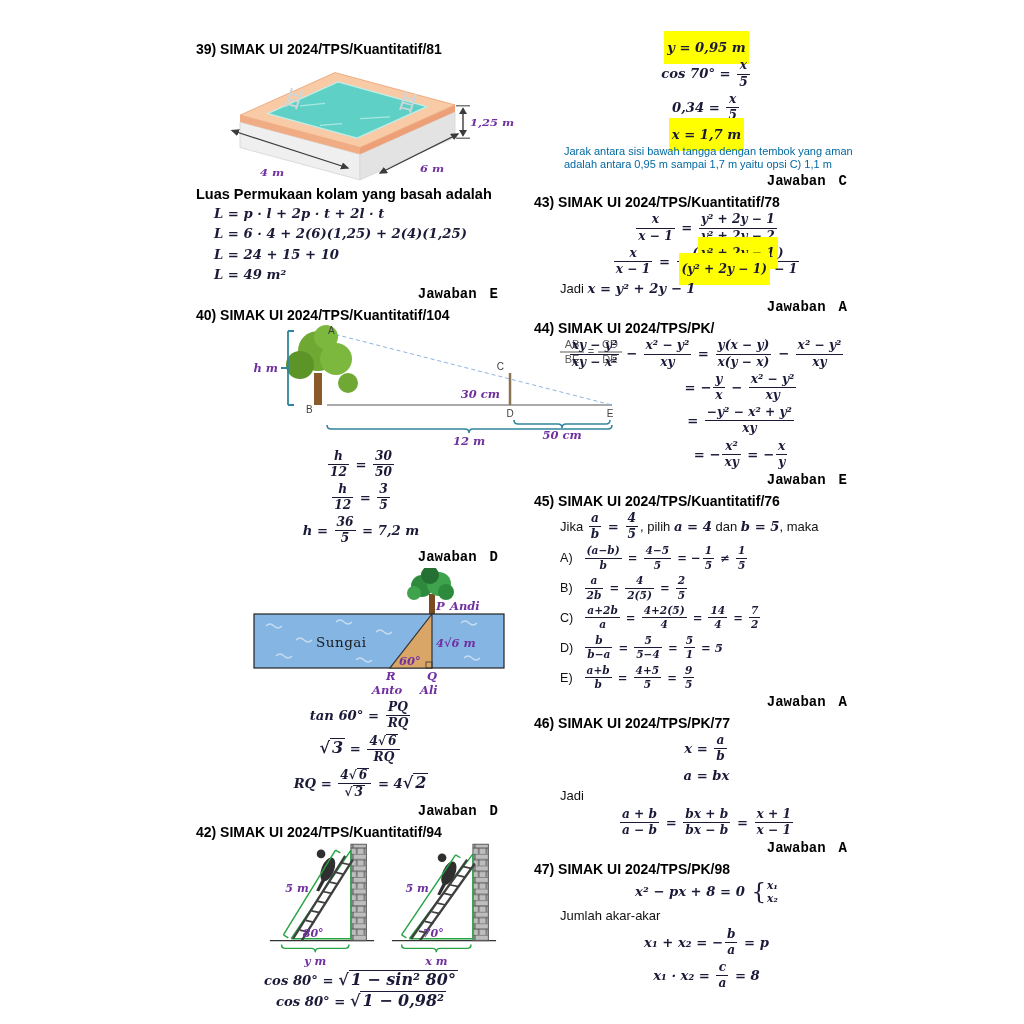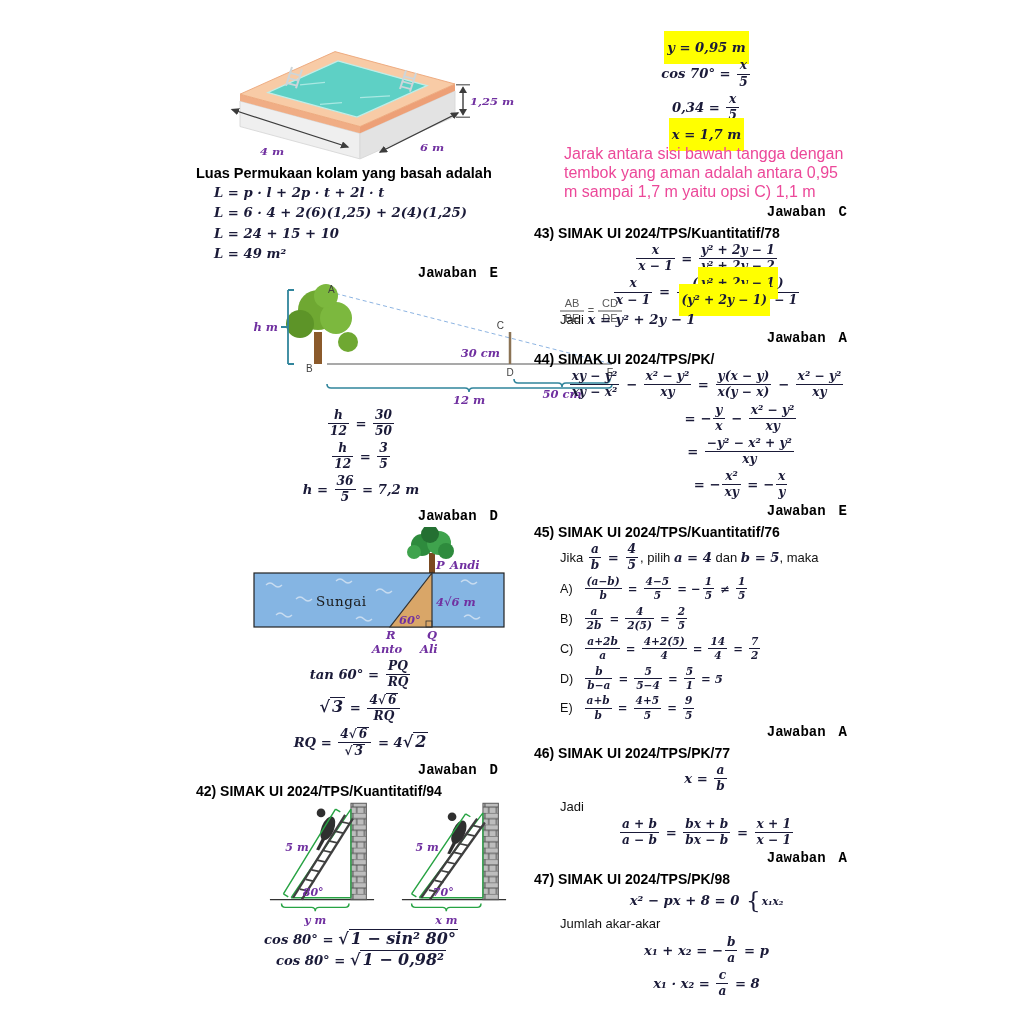--- a/index.html
+++ b/index.html
@@ -5,21 +5,21 @@
   html,body{margin:0;padding:0;}
   body{width:1024px;height:1024px;background:#ffffff;position:relative;overflow:hidden;
        font-family:"Liberation Sans",sans-serif;color:#000;}
   .col{position:absolute;top:36px;}
   #col-left{left:196px;width:312px;}
   #col-right{left:534px;width:319px;}
   .prob-heading{font-size:14px;font-weight:bold;color:#000;margin:5px 0 2px 0;letter-spacing:0px;}
   .prob-body{padding-left:18px;}
   .prob-body-r{padding-left:26px;}
   .subtitle{font-size:14.5px;font-weight:bold;margin:1px 0 2px 0;}
-  .para{font-size:16px;line-height:1.18;margin:2px 0 1px 2px;color:#ec4899;}
+  .para{font-size:11px;line-height:1.18;margin:2px 0 1px 2px;color:#0369a1;}
   .answer{display:flex;justify-content:flex-end;font-weight:bold;font-size:14px;margin:2px 6px 3px 0;font-family:Liberation Mono, monospace;}
   .answer .alet{margin-left:13px;}
   
   .eqline{text-align:center;margin:2px 0;line-height:1.15;}
   .eqline.a-l{text-align:left;}
   .mtx{font-family:"DejaVu Serif",serif;font-style:italic;font-weight:600;font-size:13.2px;color:#1a1a38;}
   .stx{font-family:"Liberation Sans",sans-serif;font-style:normal;font-weight:normal;font-size:13px;color:#111;text-align:right;}
   .frac{display:inline-block;vertical-align:middle;text-align:center;line-height:1.08;margin:1px 2px;
         font-family:"DejaVu Serif",serif;font-style:italic;font-weight:600;font-size:12.2px;color:#1a1a38;}
   .frac .fn{display:block;border-bottom:1.2px solid #1a1a38;padding:0 2px 1px 2px;}
@@ -27,33 +27,34 @@
   .small .mtx{font-size:11.6px;}
   .small .frac{font-size:10.6px;}
   .small .stx{font-size:12.6px;}
   .rad{display:inline-block;white-space:nowrap;font-family:"DejaVu Serif",serif;font-style:italic;font-weight:600;color:#1a1a38;}
   .rad .rs{font-style:normal;}
   .rad .rb{display:inline-block;border-top:1.2px solid #1a1a38;padding:0 2px;}
   .hl{background:#ffff00;padding:9px 3px;}
   .cases{display:inline-flex;align-items:center;vertical-align:middle;
          font-family:"DejaVu Serif",serif;font-style:italic;font-weight:600;color:#1a1a38;}
   .cases .cbr{font-size:23px;font-weight:400;line-height:1;margin:0 1px 0 2px;font-style:normal;}
-  .cases .cst{display:flex;flex-direction:row;font-size:10.5px;line-height:1.2;text-align:left;}
-  .figrow{display:flex;gap:24px;margin:2px 0 2px 72px;}
+  .cases .cst{display:flex;flex-direction:column;font-size:10.5px;line-height:1.2;text-align:left;}
+  .figrow{display:flex;gap:14px;margin:2px 0 2px 72px;}
   svg{display:block;}
   svg text{font-family:"DejaVu Serif",serif;}
   .dimlab{fill:#7030a0;font-weight:bold;font-style:italic;font-size:11.5px;}
   .ptlab{fill:#404040;font-size:10px;font-family:"Liberation Sans",sans-serif;}
   .graylab{fill:#595959;font-size:11px;font-family:"Liberation Sans",sans-serif;}
 </style>
 </head>
 <body>
 
 <div class="col" id="col-left">
 
+  <div class="prob-heading">39) SIMAK UI 2024/TPS/Kuantitatif/81</div>
   <svg width="290" height="126" viewBox="0 0 290 148" preserveAspectRatio="none" style="margin:2px 0 0 34px;">
     <defs>
       <marker id="ah" markerWidth="7" markerHeight="7" refX="5" refY="3" orient="auto">
           <path d="M0,0 L6,3 L0,6 Z" fill="#3c3c3c"></path>
         </marker>
       <marker id="ahs" markerWidth="7" markerHeight="7" refX="5" refY="3" orient="auto-start-reverse">
           <path d="M0,0 L6,3 L0,6 Z" fill="#3c3c3c"></path>
         </marker>
     </defs>
     <polygon points="10,74 130,112 130,142 10,104" fill="#efefef" stroke="#d8d8d8"></polygon>
@@ -85,20 +86,21 @@
       <div class="eqline a-l"><span class="mtx">L = p · l + 2p · t + 2l · t</span></div>
       <div class="eqline a-l"><span class="mtx">L = 6 · 4 + 2(6)(1,25) + 2(4)(1,25)</span></div>
       <div class="eqline a-l"><span class="mtx">L = 24 + 15 + 10</span></div>
       <div class="eqline a-l"><span class="mtx">L = 49 m²</span></div>
     </div>
   <div class="answer" style="padding-right:4px;">
     <span>Jawaban</span>
     <span class="alet">E</span>
   </div>
 
+  <div class="prob-heading">40) SIMAK UI 2024/TPS/Kuantitatif/104</div>
   <svg width="390" height="122" viewBox="0 0 390 122" style="margin:1px 0 1px 46px;">
     <line x1="85" y1="80" x2="370" y2="80" stroke="#555" stroke-width="1.2"></line>
     <line x1="80" y1="6" x2="370" y2="80" stroke="#8db4e2" stroke-width="1" stroke-dasharray="4,3"></line>
     <g>
       <rect x="72" y="48" width="8" height="32" fill="#8b5a2b"></rect>
       <circle cx="76" cy="26" r="20" fill="#6fa832"></circle>
       <circle cx="58" cy="40" r="14" fill="#5d9428"></circle>
       <circle cx="94" cy="34" r="16" fill="#7cb83e"></circle>
       <circle cx="106" cy="58" r="10" fill="#6fa832"></circle>
       <circle cx="84" cy="12" r="12" fill="#7cb83e"></circle>
@@ -304,20 +306,21 @@
       <div class="eqline a-l small"><span class="stx">E)</span><span style="display: inline-block; width: 10px;"></span><span class="frac"><span class="fn">a+b</span><span class="fd">b</span></span><span class="mtx"> = </span><span class="frac"><span class="fn">4+5</span><span class="fd">5</span></span><span class="mtx"> = </span><span class="frac"><span class="fn">9</span><span class="fd">5</span></span></div>
     </div>
   <div class="answer">
     <span>Jawaban</span>
     <span class="alet">A</span>
   </div>
 
   <div class="prob-heading">46) SIMAK UI 2024/TPS/PK/77</div>
   <div class="prob-body-r">
       <div class="eqline a-c"><span class="mtx">x = </span><span class="frac"><span class="fn">a</span><span class="fd">b</span></span></div>
+      <div class="eqline a-c"><span class="mtx">a = bx</span></div>
       <div class="eqline a-l"><span class="stx">Jadi</span></div>
       <div class="eqline a-c"><span class="frac"><span class="fn">a + b</span><span class="fd">a − b</span></span><span class="mtx"> = </span><span class="frac"><span class="fn">bx + b</span><span class="fd">bx − b</span></span><span class="mtx"> = </span><span class="frac"><span class="fn">x + 1</span><span class="fd">x − 1</span></span></div>
     </div>
   <div class="answer">
     <span>Jawaban</span>
     <span class="alet">A</span>
   </div>
 
   <div class="prob-heading">47) SIMAK UI 2024/TPS/PK/98</div>
   <div class="prob-body-r">

